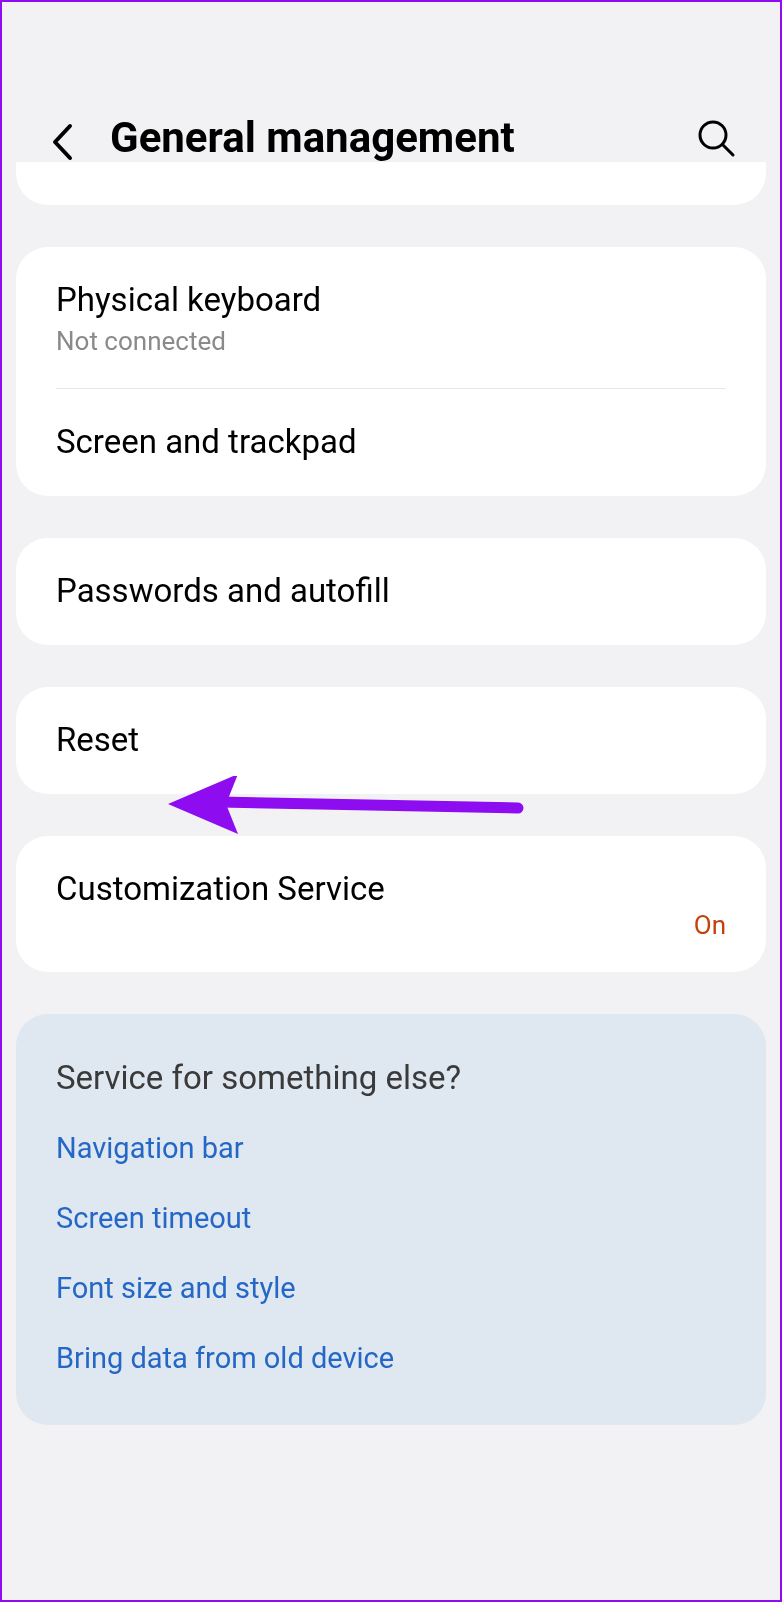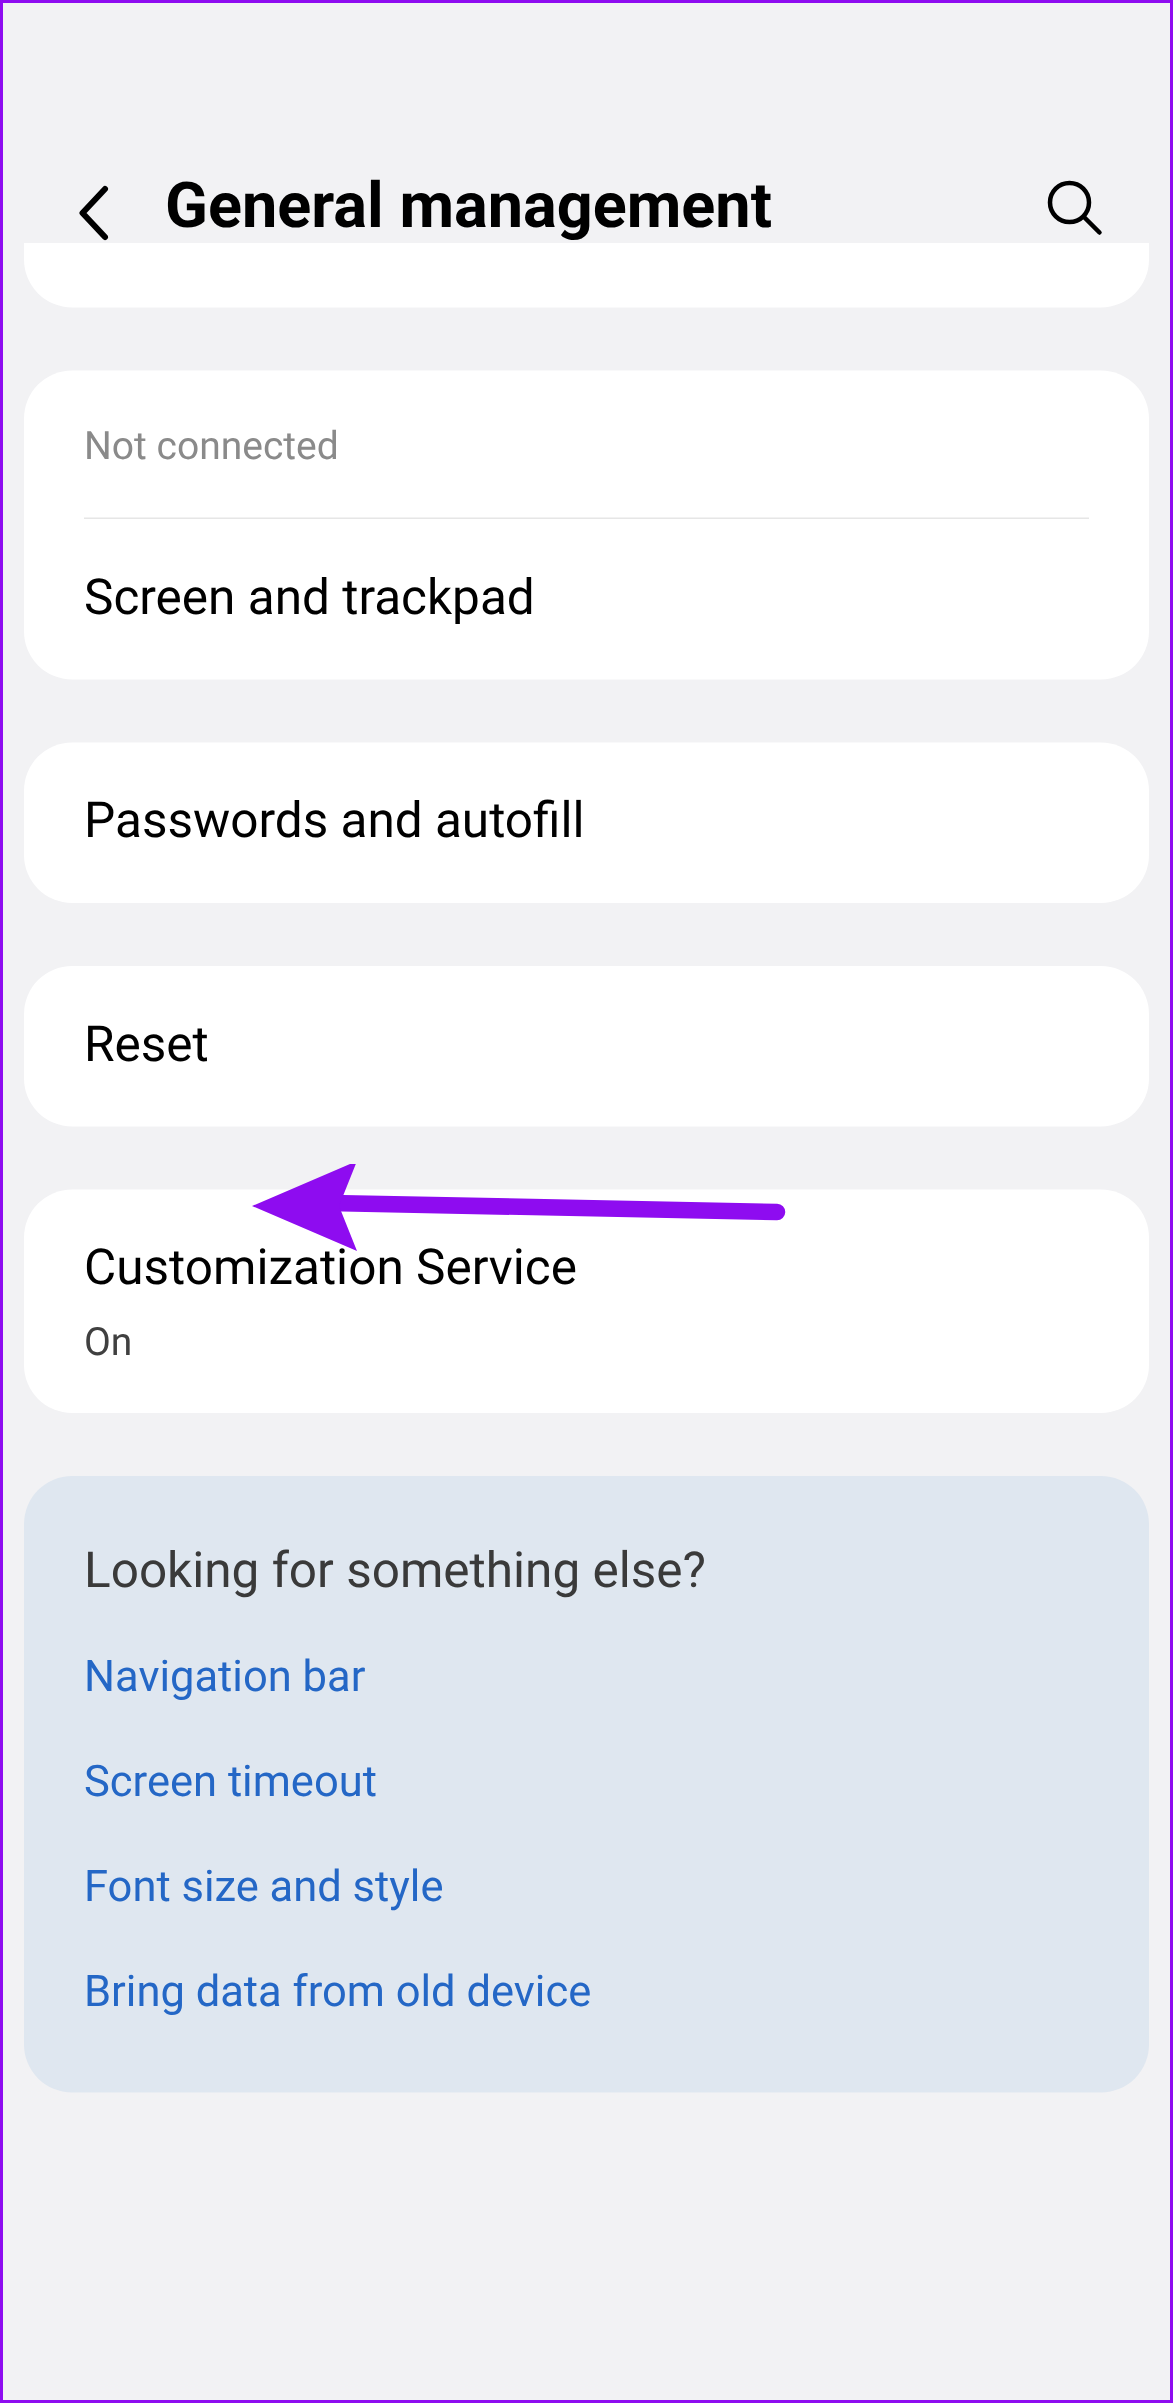--- a/index.html
+++ b/index.html
@@ -69,22 +69,23 @@
     font-weight: 400;
     line-height: 1.3;
   }
   .item-sub {
     font-size: 26px;
     color: #8a8a8a;
     margin-top: 4px;
   }
   .item-sub-blue {
     font-size: 26px;
-    color: #404040;
-    margin-top: 12px;
+    color: #c2410c;
+    margin-top: 0;
+    text-align: right;
   }
   .divider {
     height: 1px;
     background: #e6e6e6;
     margin: 0 40px;
   }
   .cutoff-text {
     font-size: 33px;
     color: #000;
     padding: 0 40px 26px 40px;
@@ -146,20 +147,21 @@
 <div class="content">
 
   <div class="card card-cutoff">
     <div class="cutoff-text">
       <span style="position:relative; top:-18px; opacity:0.25; filter:blur(0.3px);">Keyboard list and default</span>
     </div>
   </div>
 
   <div class="card">
     <div class="item">
+      <div class="item-title">Physical keyboard</div>
       <div class="item-sub">Not connected</div>
     </div>
     <div class="divider"></div>
     <div class="item">
       <div class="item-title">Screen and trackpad</div>
     </div>
   </div>
 
   <div class="card">
     <div class="item">
@@ -174,21 +176,21 @@
   </div>
 
   <div class="card">
     <div class="item">
       <div class="item-title">Customization Service</div>
       <div class="item-sub-blue">On</div>
     </div>
   </div>
 
   <div class="info-card">
-    <div class="info-title">Looking for something else?</div>
+    <div class="info-title">Service for something else?</div>
     <div class="info-link">Navigation bar</div>
     <div class="info-link">Screen timeout</div>
     <div class="info-link">Font size and style</div>
     <div class="info-link">Bring data from old device</div>
   </div>
 
   <div class="arrow-annotation">
     <svg width="360" height="70" viewBox="0 0 360 70">
       <path d="M350 32 L52 26" stroke="#8e0cf0" stroke-width="11" stroke-linecap="round"></path>
       <path d="M0 28 L70 -2 L58 28 L70 58 Z" fill="#8e0cf0"></path>

